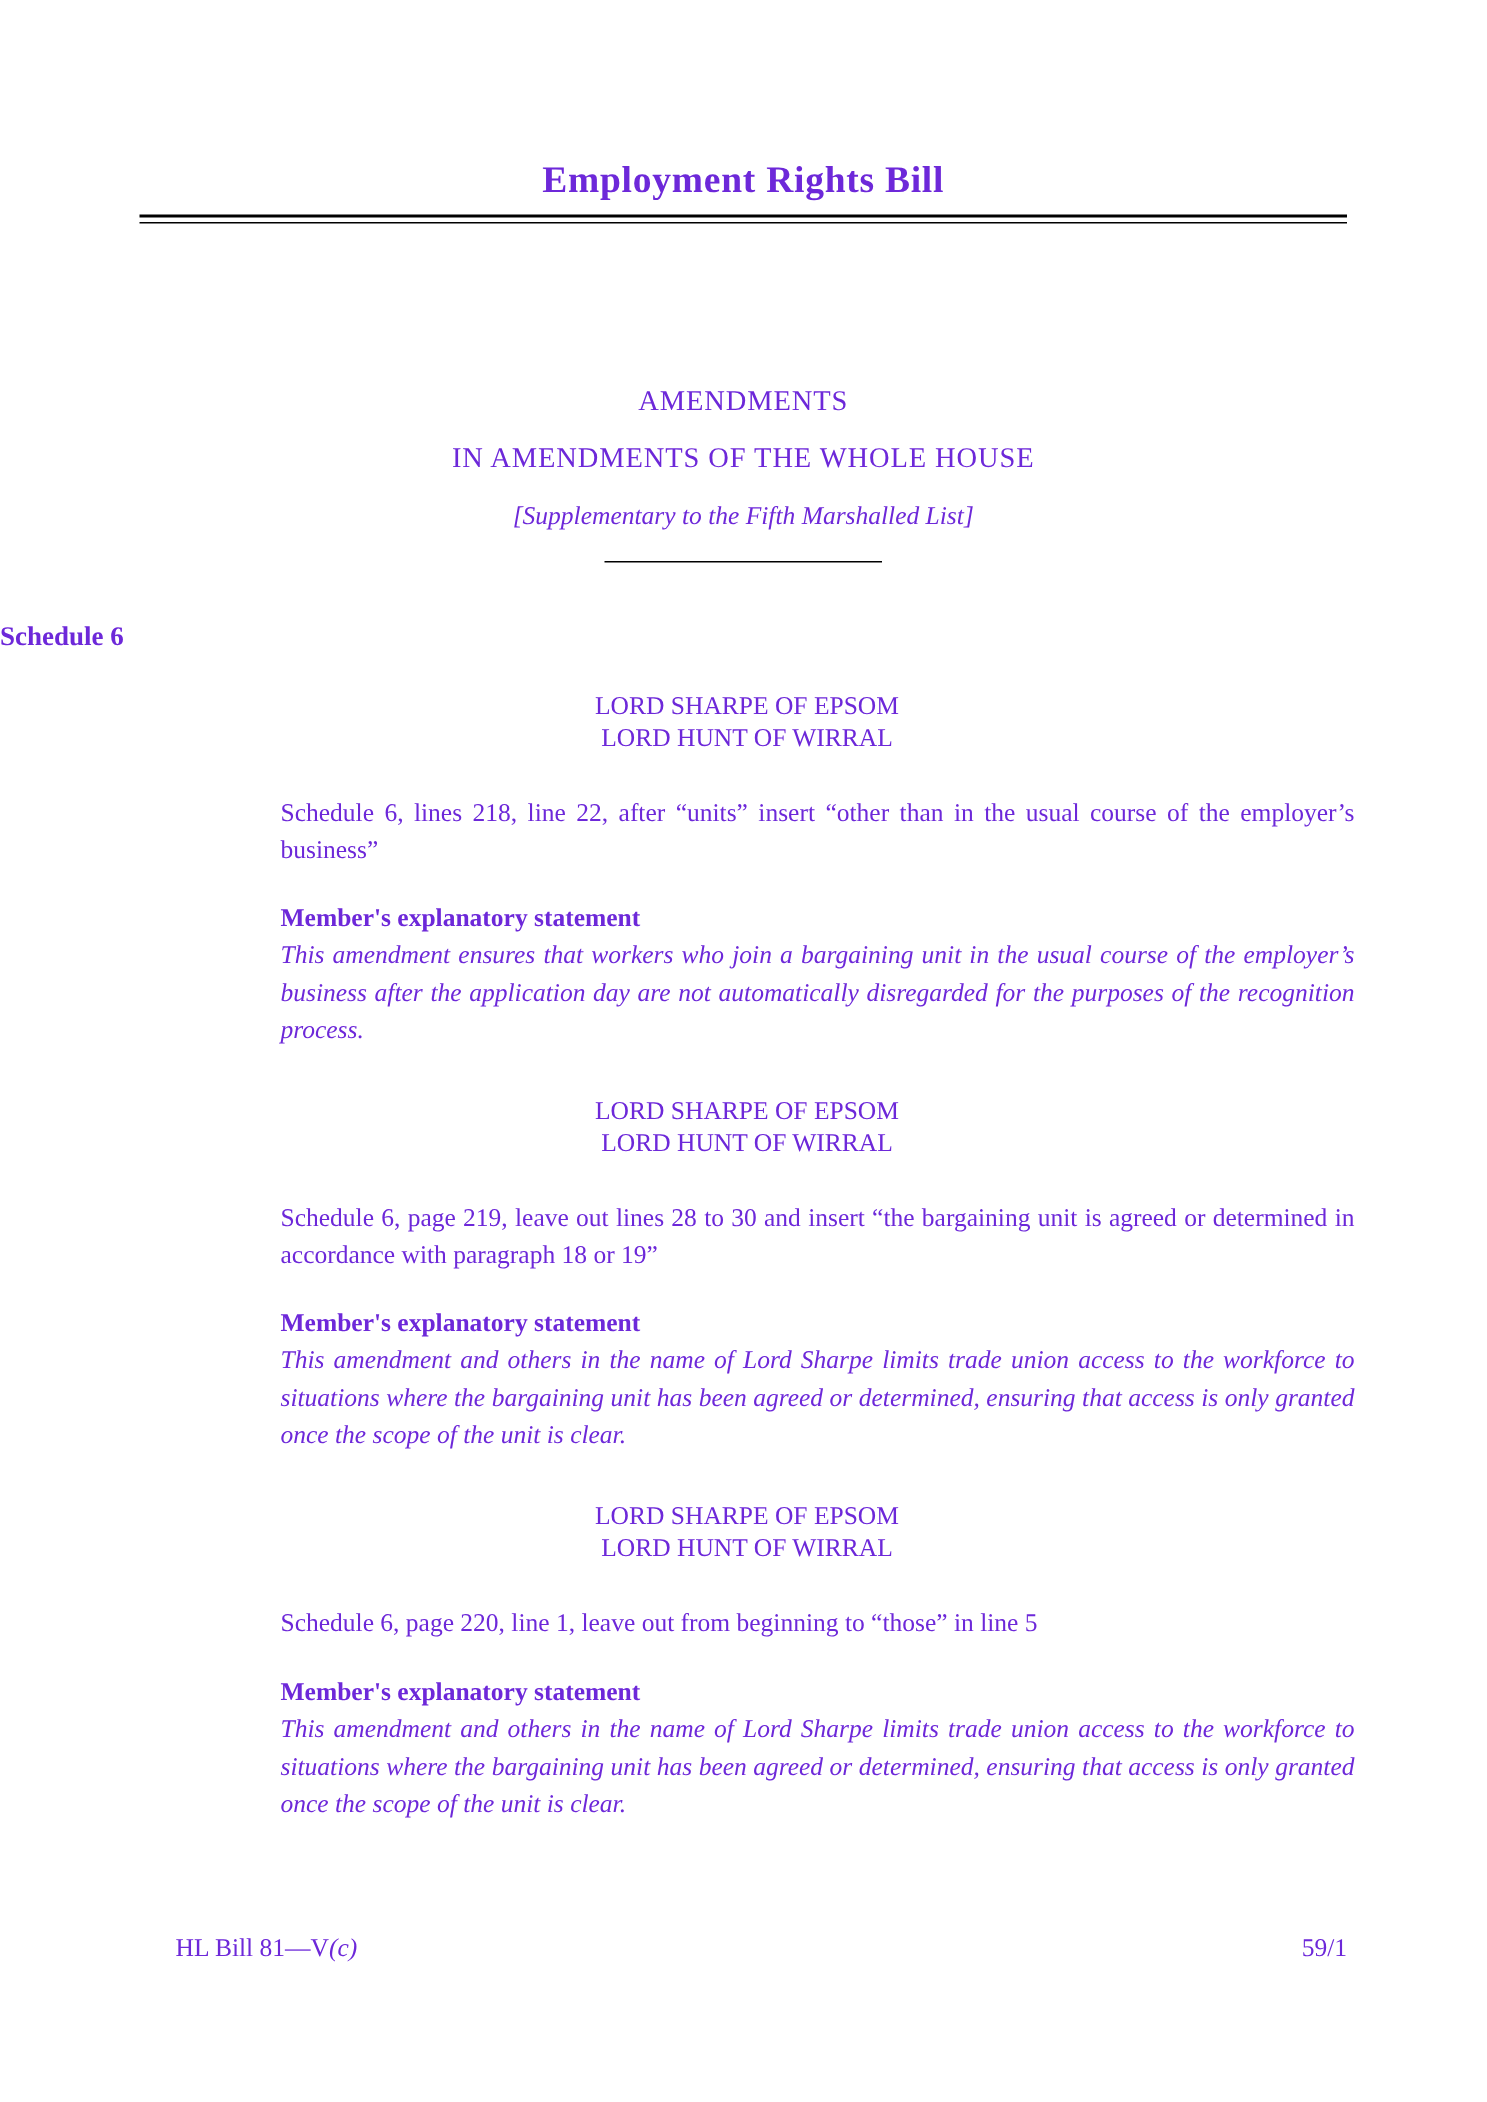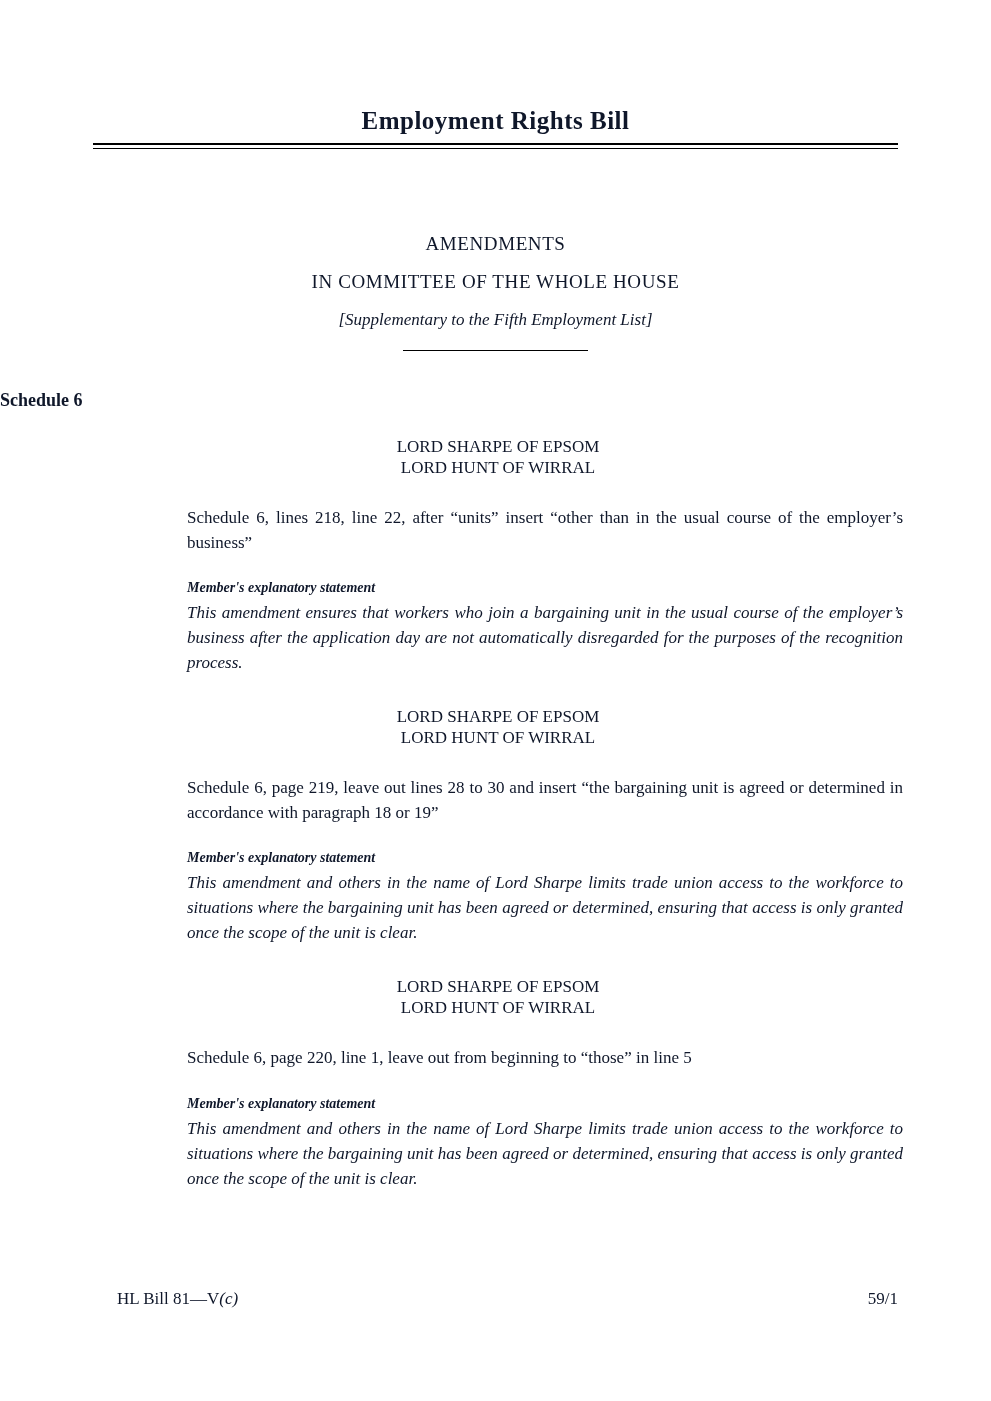--- a/index.html
+++ b/index.html
@@ -5,41 +5,41 @@
   html, body {
     margin: 0;
     padding: 0;
     background: #ffffff;
   }
   .page {
     position: relative;
     width: 991px;
     height: 1401px;
     background: #ffffff;
-    color: #0f172a;
+    color: #6d28d9;
     font-family: "Liberation Serif", serif;
     overflow: hidden;
   }
   .title {
     margin: 0;
     padding-top: 106px;
     text-align: center;
     font-size: 25px;
     font-weight: bold;
     letter-spacing: 0.5px;
     line-height: 1.2;
   }
   .double-rule {
     margin: 7px 93px 0 93px;
     height: 3px;
     border-top: 2.5px solid #000;
     border-bottom: 1.5px solid #000;
   }
   .heading-block {
-    margin-top: 85px;
+    margin-top: 109px;
     text-align: center;
   }
   .heading-line {
     font-size: 19px;
     line-height: 19px;
     margin: 0 0 19px 0;
     letter-spacing: 0.6px;
   }
   .subheading {
     font-size: 17px;
@@ -76,23 +76,22 @@
   .amendment-text {
     margin: 28px 0 0 94px; 
     font-size: 17px;
     line-height: 24.5px;
     text-align: justify;
   }
   .explanatory {
     margin: 20px 0 0 94px;
   }
   .expl-label {
-    font-size: 14px;
+    font-size: 17px;
     font-weight: bold;
-    font-style: italic;
     line-height: 25px;
   }
   .expl-text {
     font-size: 17px;
     font-style: italic;
     line-height: 25px;
     text-align: justify;
   }
   .footer {
     position: absolute;
@@ -112,22 +111,22 @@
 </head>
 <body>
 
 <div class="page">
 
   <h1 class="title">Employment Rights Bill</h1>
   <div class="double-rule"></div>
 
   <div class="heading-block">
     <div class="heading-line">AMENDMENTS</div>
-    <div class="heading-line">IN COMMITTEE OF THE WHOLE HOUSE</div>
-    <div class="subheading">[Supplementary to the Fifth Employment List]</div>
+    <div class="heading-line">IN AMENDMENTS OF THE WHOLE HOUSE</div>
+    <div class="subheading">[Supplementary to the Fifth Marshalled List]</div>
   </div>
 
   <hr class="short-rule">
 
   <div class="schedule-heading">Schedule 6</div>
 
   <div class="sections">
 
     <section class="amendment-section">
       <div class="sponsors">

